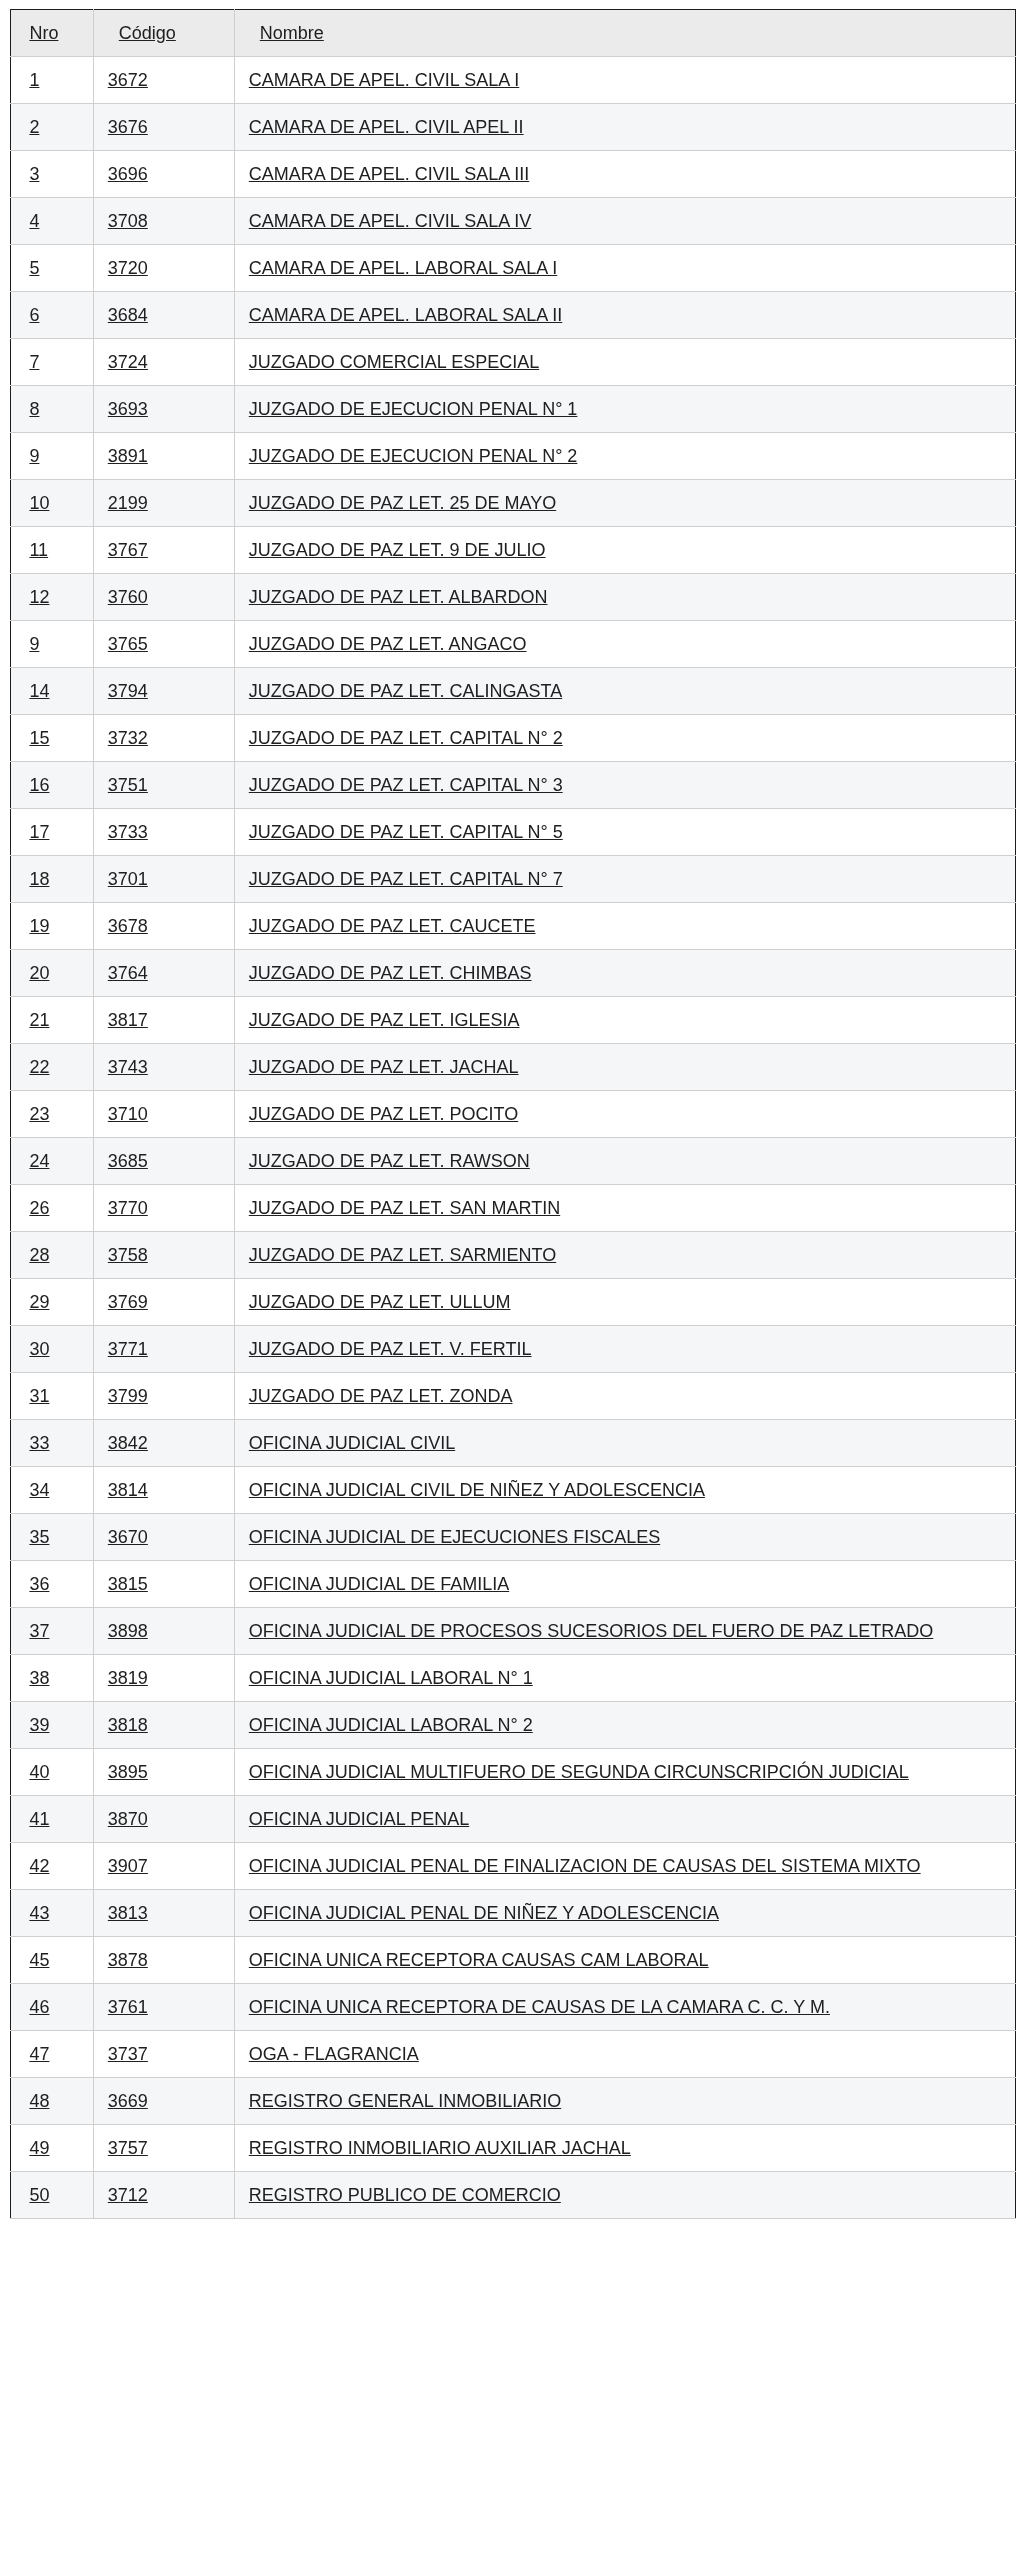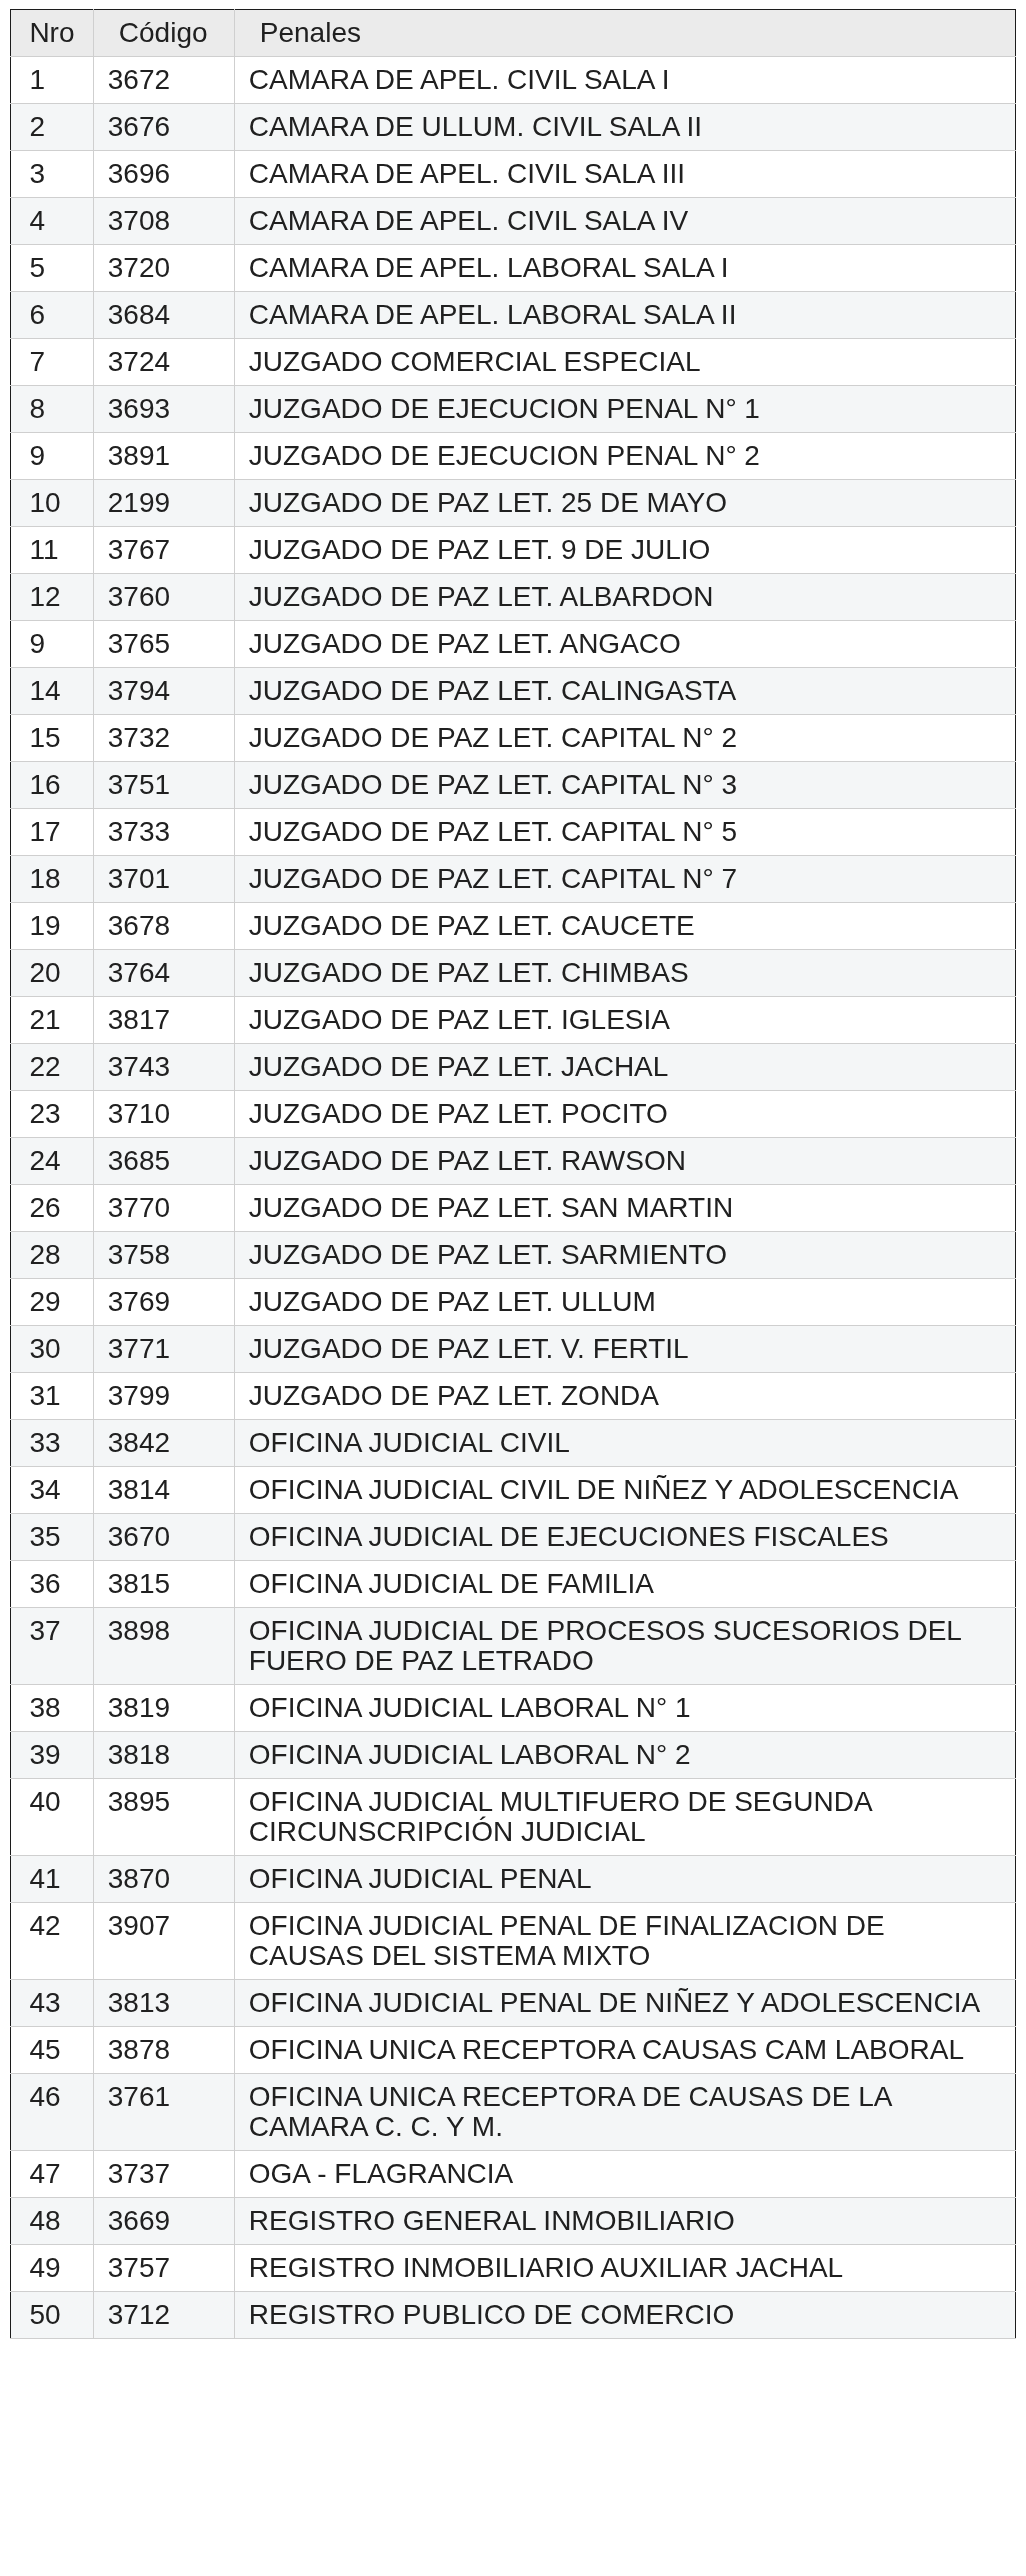--- a/index.html
+++ b/index.html
@@ -12,22 +12,23 @@
   }
   html,body{margin:0;padding:0;background:#fff;}
   body{font-family:"Liberation Sans", sans-serif;}
   .page{padding:9px 10.6px 12.4px 9.8px;width:1005px;}
   table{
     border-collapse:collapse;
     table-layout:fixed;
     width:1005px;
     border:1.8px solid var(--outer-border);
     color:var(--text);
-    font-size:28px;
+    font-size:18px;
     line-height:30px;
+    text-decoration:underline;
   }
   col.c-nro{width:83px;}
   col.c-codigo{width:141px;}
   col.c-nombre{width:781px;}
   th,td{
     text-align:left;
     vertical-align:top;
     font-weight:normal;
     padding:8px 14px;
     border-bottom:0.9px solid var(--grid-line);
@@ -47,33 +48,33 @@
   <table>
     <colgroup>
       <col class="c-nro">
       <col class="c-codigo">
       <col class="c-nombre">
     </colgroup>
     <thead>
       <tr>
         <th>Nro</th>
         <th>Código</th>
-        <th>Penales</th>
+        <th>Nombre</th>
       </tr>
     </thead>
     <tbody>
         <tr>
           <td>1</td>
           <td>3672</td>
           <td>CAMARA DE APEL. CIVIL SALA I</td>
         </tr>
         <tr>
           <td>2</td>
           <td>3676</td>
-          <td>CAMARA DE ULLUM. CIVIL SALA II</td>
+          <td>CAMARA DE APEL. CIVIL APEL II</td>
         </tr>
         <tr>
           <td>3</td>
           <td>3696</td>
           <td>CAMARA DE APEL. CIVIL SALA III</td>
         </tr>
         <tr>
           <td>4</td>
           <td>3708</td>
           <td>CAMARA DE APEL. CIVIL SALA IV</td>

